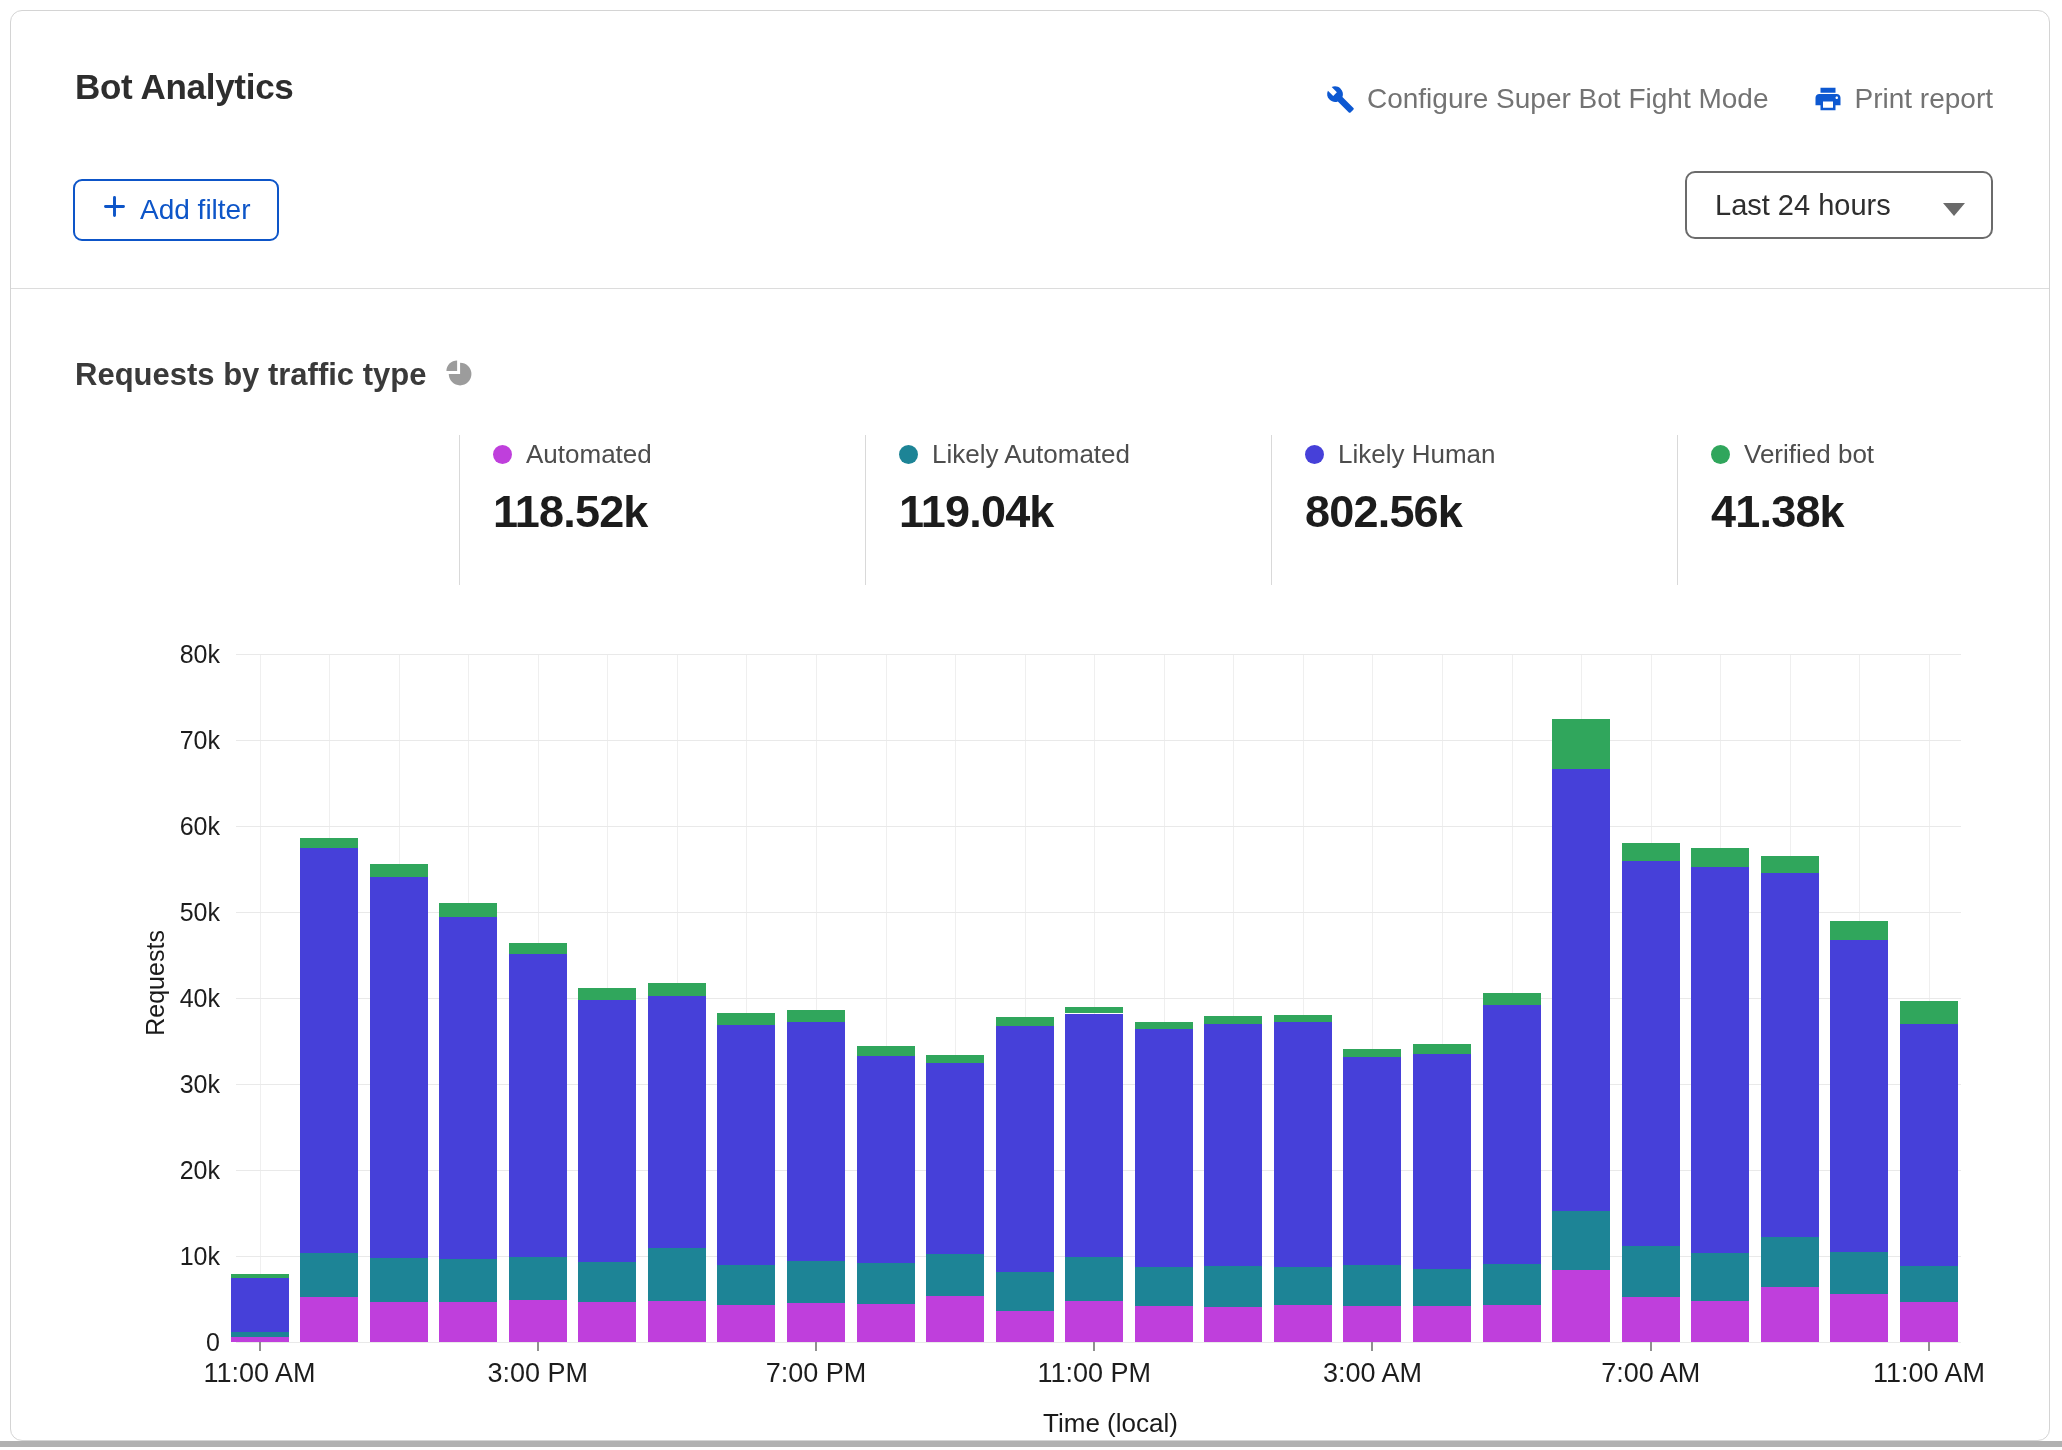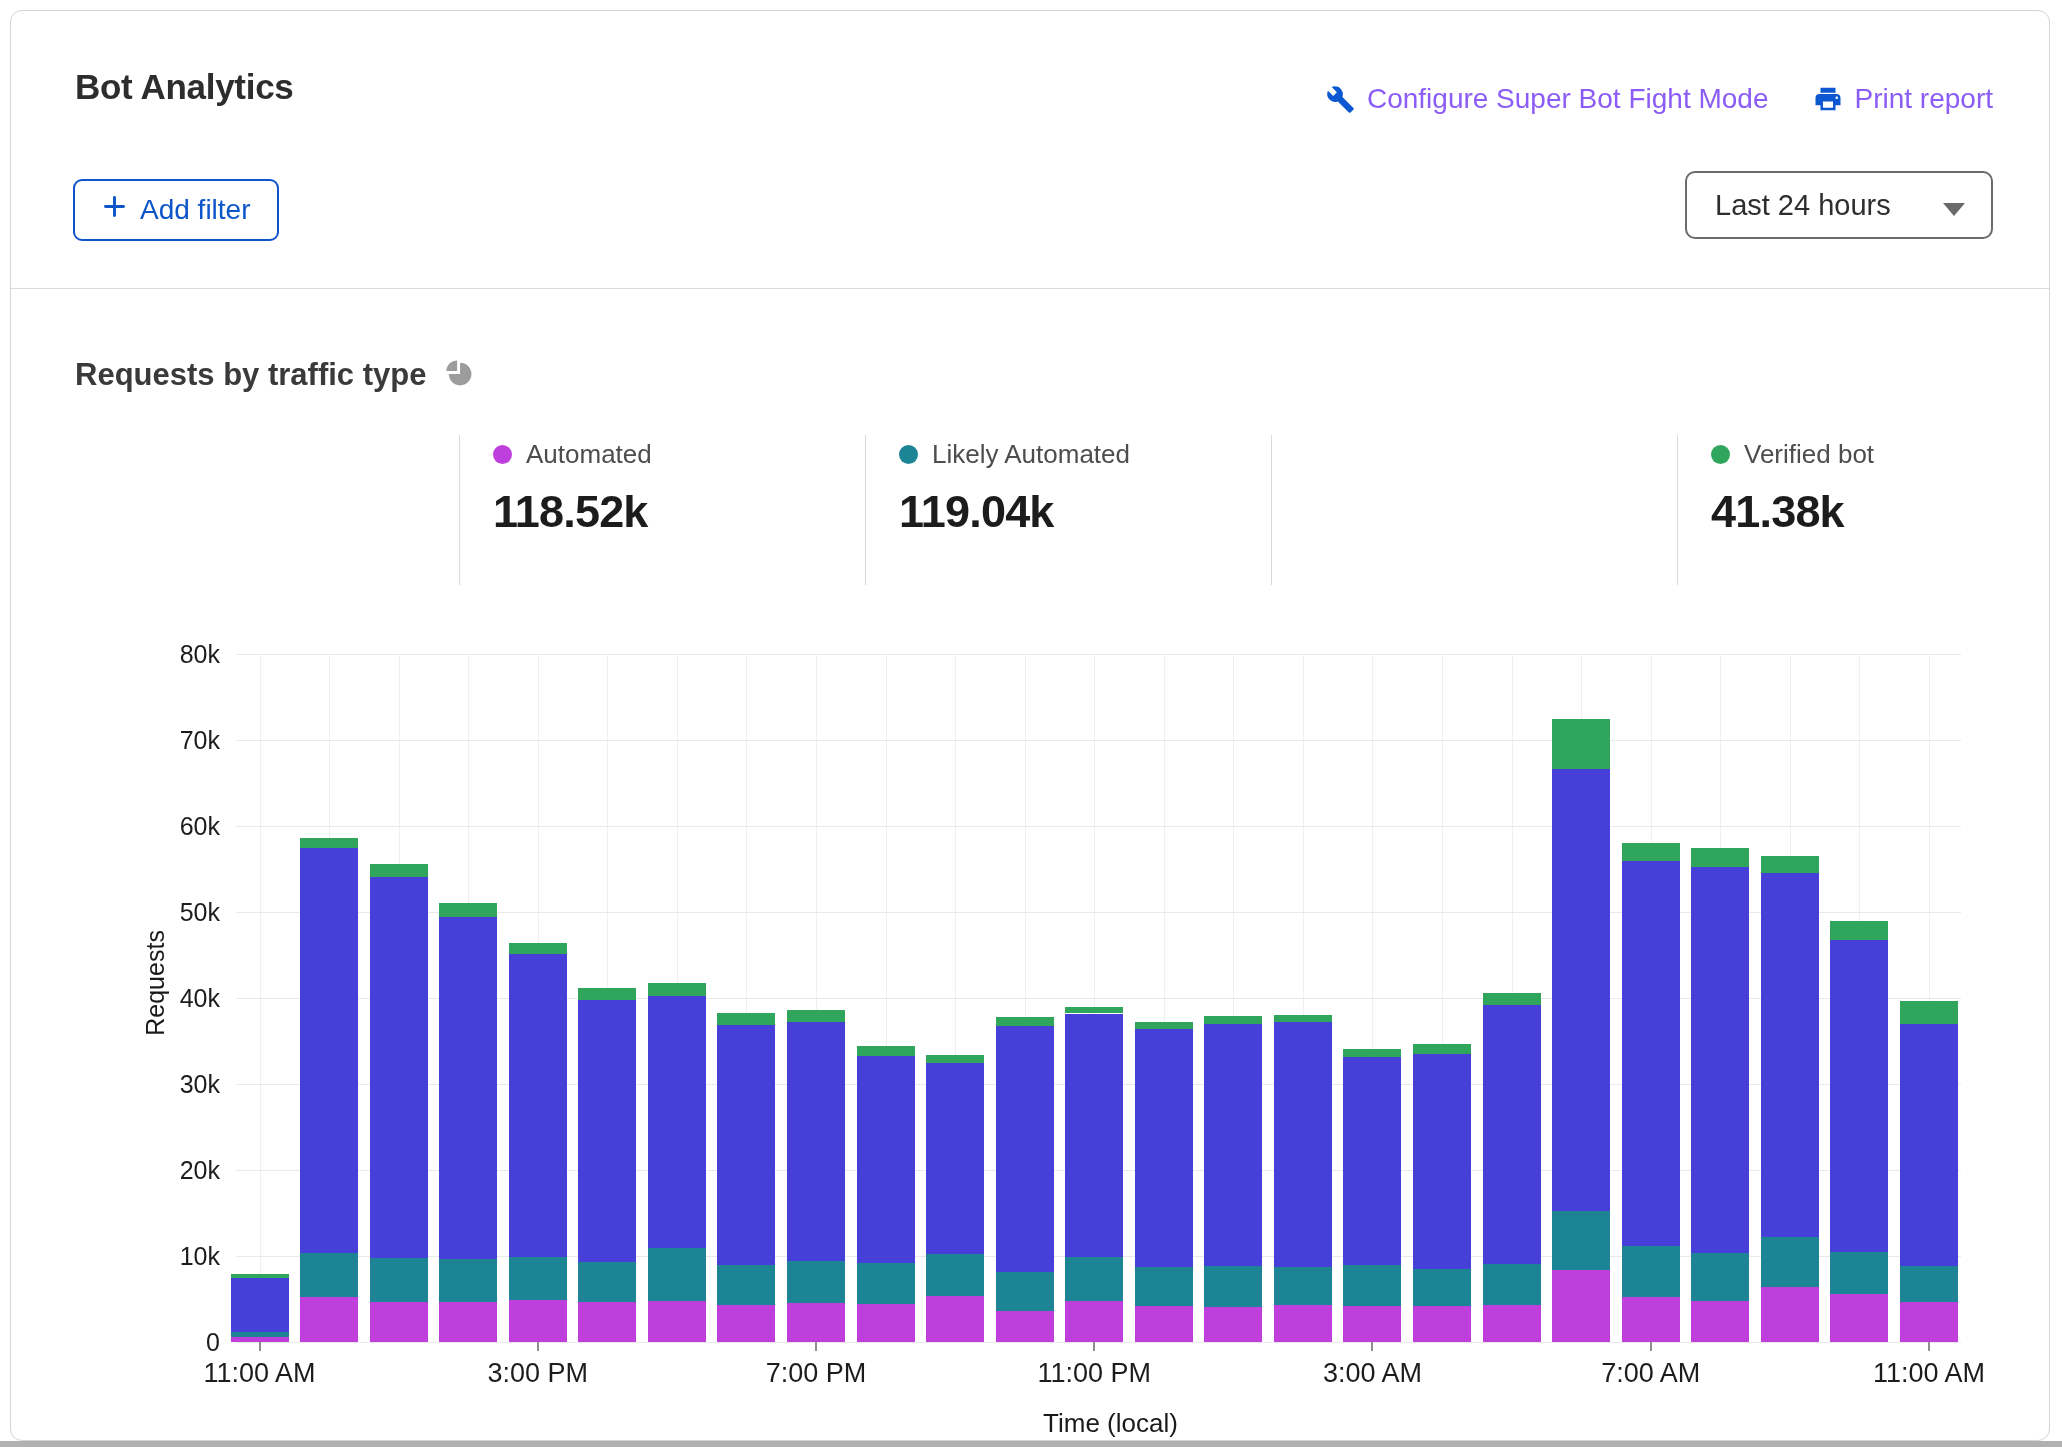--- a/index.html
+++ b/index.html
@@ -13,21 +13,21 @@
     background:#fff;border:1px solid #d4d4d4;border-radius:12px;
     box-sizing:border-box;
   }
   .page-title{
     position:absolute;left:64px;top:56px;
     font-size:35px;font-weight:700;color:#2d2d2d;letter-spacing:-0.3px;
   }
   .header-links{
     position:absolute;right:56px;top:72px;display:flex;align-items:center;gap:44px;
   }
-  .hlink{display:flex;align-items:center;gap:12px;color:#8b5cf6;font-size:28px;cursor:pointer;}
+  .hlink{display:flex;align-items:center;gap:12px;color:#737373;font-size:28px;cursor:pointer;}
   .hlink svg{display:block;}
   .add-filter{
     position:absolute;left:62px;top:168px;height:62px;
     display:flex;align-items:center;gap:12px;padding:0 26px;
     border:2px solid #0d55c8;border-radius:9px;background:#fff;
     color:#0d55c8;font-size:28px;font-weight:500;cursor:pointer;box-sizing:border-box;
   }
   .time-select{
     position:absolute;right:56px;top:160px;width:308px;height:68px;
     border:2px solid #6b6b6b;border-radius:10px;background:#fff;
@@ -127,20 +127,27 @@
   </div>
   <div class="vdivider" style="left:854px;"></div>
   <div class="stat" style="left:888px;">
     <div class="label-row">
       <span class="dot" style="background: rgb(29, 132, 150);"></span>
       <span class="label">Likely Automated</span>
     </div>
     <div class="value">119.04k</div>
   </div>
   <div class="vdivider" style="left:1260px;"></div>
+  <div class="stat" style="left:1294px;">
+    <div class="label-row">
+      <span class="dot" style="background: rgb(70, 64, 217);"></span>
+      <span class="label">Likely Human</span>
+    </div>
+    <div class="value">802.56k</div>
+  </div>
   <div class="vdivider" style="left:1666px;"></div>
   <div class="stat" style="left:1700px;">
     <div class="label-row">
       <span class="dot" style="background: rgb(48, 166, 92);"></span>
       <span class="label">Verified bot</span>
     </div>
     <div class="value">41.38k</div>
   </div>
 
   <div id="plot">

